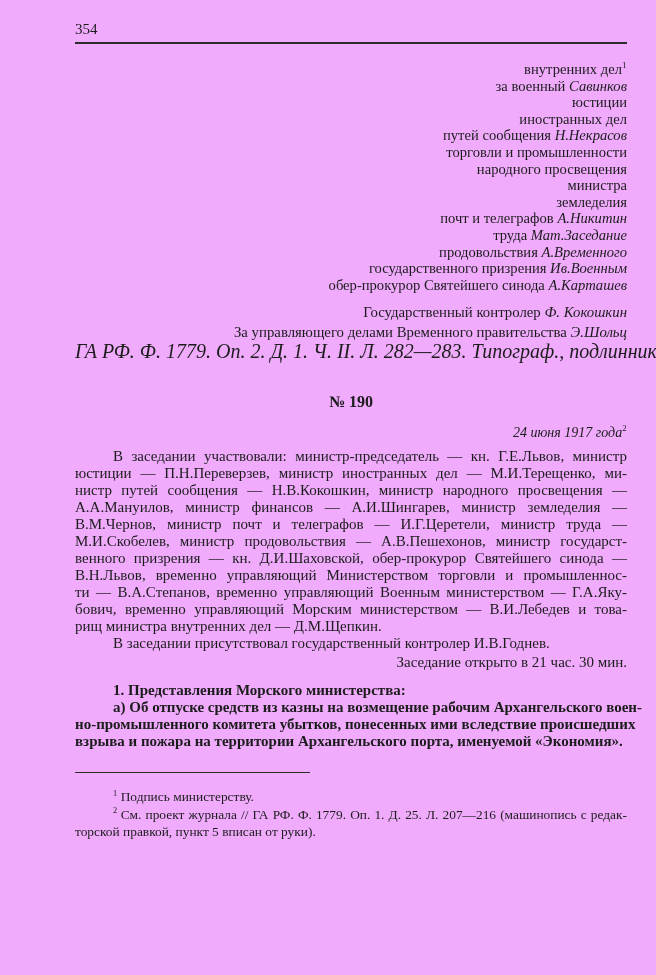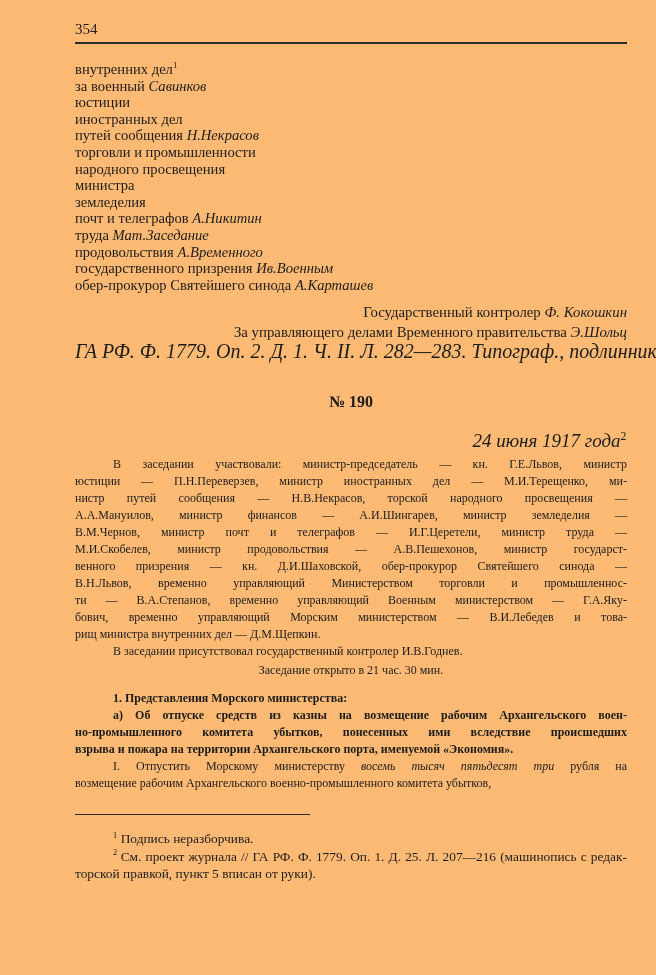--- a/index.html
+++ b/index.html
@@ -1,46 +1,46 @@
 <!DOCTYPE html>
 <html><head>
 <meta charset="utf-8">
 <style>
   html, body { margin: 0; padding: 0; background: #fbfbfa; }
   .page {
     position: relative;
     width: 656px; height: 975px;
     box-sizing: border-box;
     padding: 20px 29px 0 75px;
-    background: #fdba74;
+    background: #f0abfc;
     color: #1c1c1c;
     font-family: "Liberation Serif", "DejaVu Serif", serif;
     font-size: 15px;
     overflow: hidden;
   }
   .pagenum { font-size: 15px; line-height: 18px; }
   .rule { margin-top: 4px; border-bottom: 2px solid #2b2b2b; height: 0; }
 
   .line { white-space: nowrap; }
   .i { font-style: italic; }
   sup { font-size: 0.62em; line-height: 0; vertical-align: super; letter-spacing: 0.5px; }
 
-  .sig-list { margin-top: 17px; font-size: 14.6px; line-height: 16.6px; }
+  .sig-list { margin-top: 17px; text-align: right; font-size: 14.6px; line-height: 16.6px; }
   .officials { margin-top: 10px; text-align: right; font-size: 14.8px; line-height: 19.5px; }
   .archive  { margin-top: 0; text-align: right; font-size: 20px; line-height: 19px; }
 
   .docnum { margin: 31px 0 0 0; text-align: center; font-size: 16px; font-weight: bold; line-height: 19px; }
-  .date   { margin-top: 20px; text-align: right; font-size: 19px; line-height: 19px; }
+  .date   { margin-top: 12px; text-align: right; font-size: 14px; line-height: 19px; }
 
-  .para { margin: 0; font-size: 12px; line-height: 17px; }
+  .para { margin: 0; font-size: 15px; line-height: 17px; }
   .para.first-gap { margin-top: 6px; }
   .para.center { text-align: center; }
   .para.bold .line { font-weight: bold; }
   .para.gap-top { margin-top: 11px; }
-  .para.open-gap { margin-top: 2px; }
+  .para.open-gap { margin-top: 2px; text-align: right; }
   .jl { text-align: justify; text-align-last: justify; }
   .ind { text-indent: 38px; }
 
   .fnrule { margin-top: 22px; width: 235px; border-bottom: 1.5px solid #2b2b2b; height: 0; }
   .fn { font-size: 13.4px; line-height: 17.3px; }
   .fn1 { margin-top: 15px; }
   .fn sup { margin-right: 3px; }
 </style>
 </head>
 <body>
@@ -78,21 +78,21 @@
 
   <div class="docnum">№ 190</div>
 
   <div class="date">
       <div class="line"><span class="i">24 июня 1917 года</span><sup>2</sup></div>
     </div>
 
   <div class="para first-gap">
       <div class="line jl ind"><span>В заседании участвовали: министр-председатель — кн. Г.Е.Львов, министр</span></div>
       <div class="line jl"><span>юстиции — П.Н.Переверзев, министр иностранных дел — М.И.Терещенко, ми-</span></div>
-      <div class="line jl"><span>нистр путей сообщения — Н.В.Некрасов, торской народного просвещения —</span></div>
+      <div class="line jl"><span>нистр путей сообщения — Н.В.Кокошкин, министр народного просвещения —</span></div>
       <div class="line jl"><span>А.А.Мануилов, министр финансов — А.И.Шингарев, министр земледелия —</span></div>
       <div class="line jl"><span>В.М.Чернов, министр почт и телеграфов — И.Г.Церетели, министр труда —</span></div>
       <div class="line jl"><span>М.И.Скобелев, министр продовольствия — А.В.Пешехонов, министр государст-</span></div>
       <div class="line jl"><span>венного призрения — кн. Д.И.Шаховской, обер-прокурор Святейшего синода —</span></div>
       <div class="line jl"><span>В.Н.Львов, временно управляющий Министерством торговли и промышленнос-</span></div>
       <div class="line jl"><span>ти — В.А.Степанов, временно управляющий Военным министерством — Г.А.Яку-</span></div>
       <div class="line jl"><span>бович, временно управляющий Морским министерством — В.И.Лебедев и това-</span></div>
       <div class="line"><span>рищ министра внутренних дел — Д.М.Щепкин.</span></div>
     </div>
 
@@ -107,29 +107,25 @@
   <div class="para bold gap-top">
       <div class="line ind"><span>1. Представления Морского министерства:</span></div>
     </div>
 
   <div class="para bold">
       <div class="line jl ind"><span>а) Об отпуске средств из казны на возмещение рабочим Архангельского воен-</span></div>
       <div class="line jl"><span>но-промышленного комитета убытков, понесенных ими вследствие происшедших</span></div>
       <div class="line"><span>взрыва и пожара на территории Архангельского порта, именуемой «Экономия».</span></div>
     </div>
 
-  <div class="para">
-      <div class="line jl ind"><span>I. Отпустить Морскому министерству </span><span class="i">восемь тысяч пятьдесят три</span><span> рубля на</span></div>
-      <div class="line"><span>возмещение рабочим Архангельского военно-промышленного комитета убытков,</span></div>
-    </div>
 
   <div class="fnrule"></div>
 
   <div class="fn fn1">
-      <div class="line ind"><sup>1</sup><span>Подпись неразборчива.</span></div>
+      <div class="line ind"><sup>1</sup><span>Подпись министерству.</span></div>
     </div>
 
   <div class="fn">
       <div class="line jl ind"><sup>2</sup><span>См. проект журнала // ГА РФ. Ф. 1779. Оп. 1. Д. 25. Л. 207—216 (машинопись с редак-</span></div>
       <div class="line"><span>торской правкой, пункт 5 вписан от руки).</span></div>
     </div>
 
 </div>
 
 </body></html>

